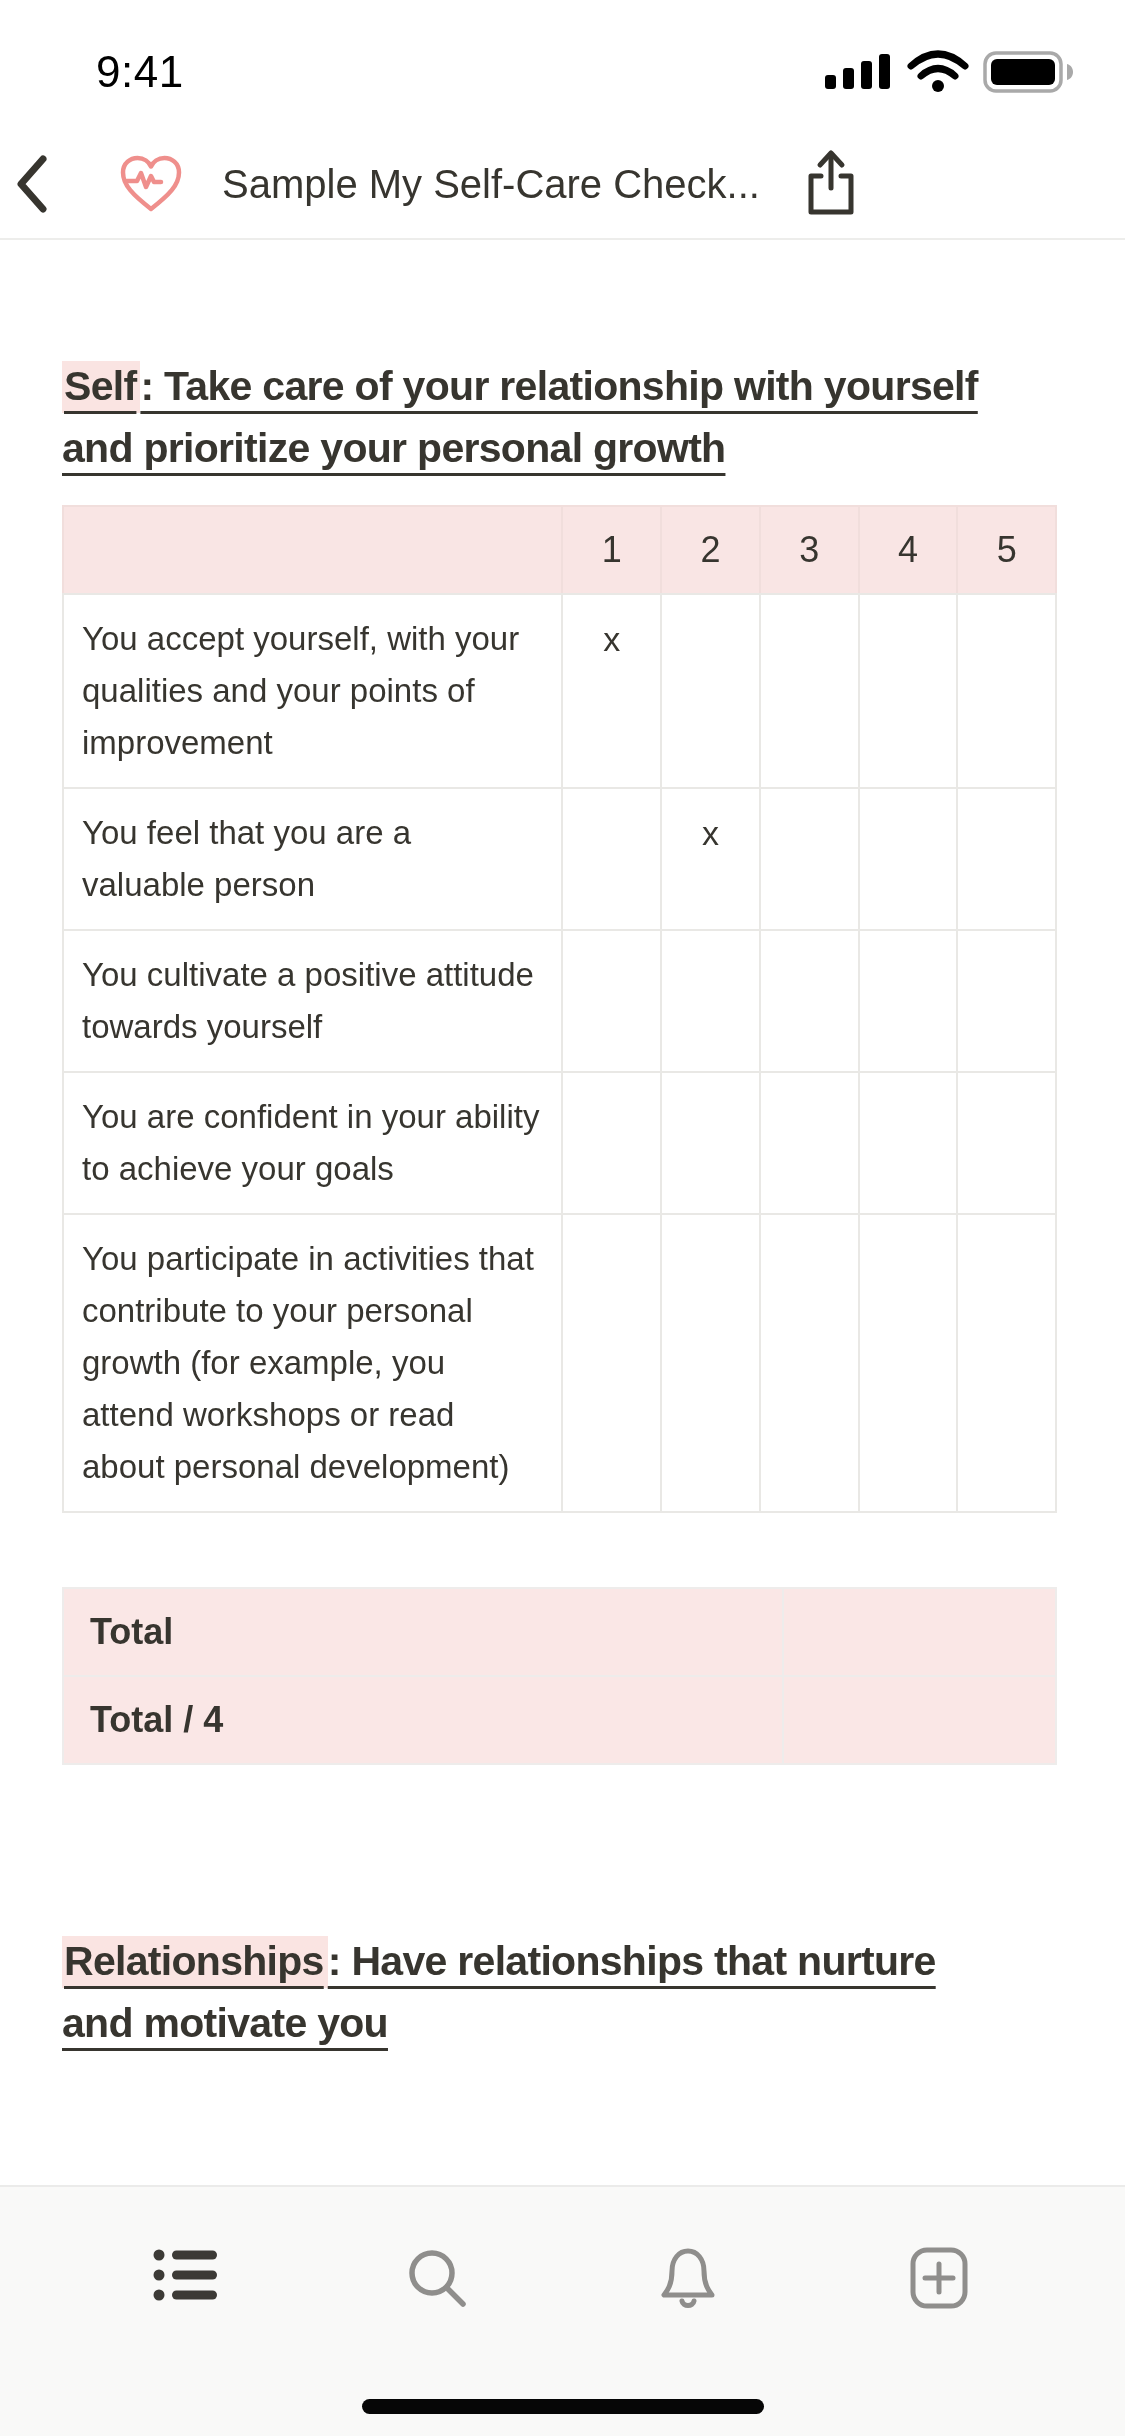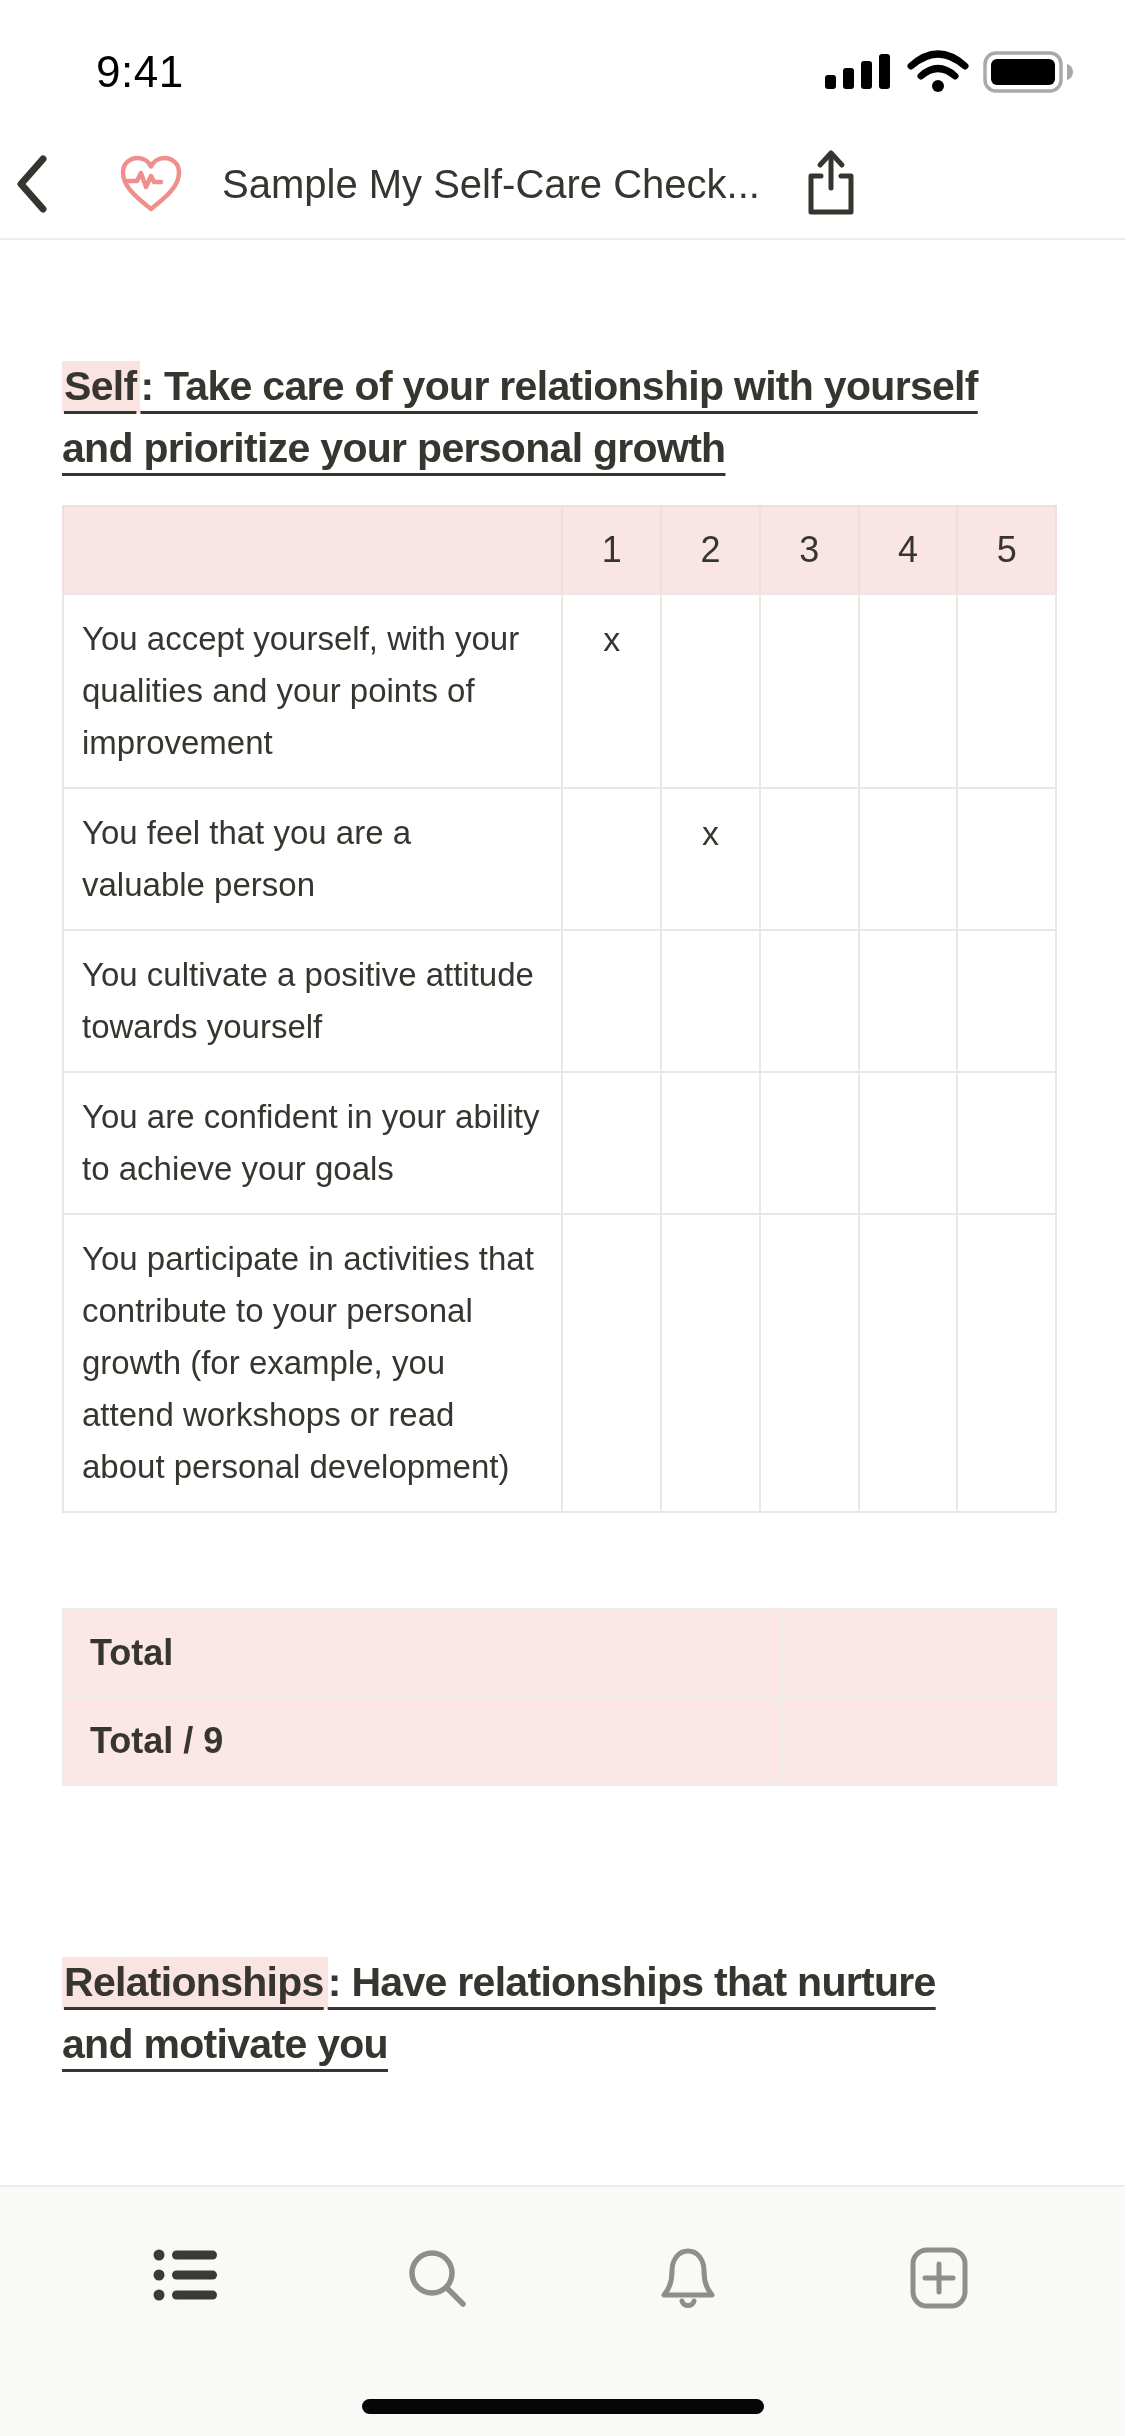--- a/index.html
+++ b/index.html
@@ -48,21 +48,21 @@
   table.grid col.cn{ width:9.94%; }
   table.grid th{
     background:#f9e5e4; border:2px solid #f1dedc; border-bottom-color:#e9e8e5;
     height:88px; font-size:36px; font-weight:400; text-align:center; vertical-align:middle;
     color:#37352f;
   }
   table.grid td{ border:2px solid #e9e8e5; vertical-align:top; background:#fff; }
   td.label{ font-size:33px; line-height:52px; padding:18px 20px 18px 18px; }
   td.mark{ font-size:34px; line-height:52px; padding-top:18px; text-align:center; }
 
-  table.totals{ border-collapse:collapse; table-layout:fixed; width:100%; margin-top:95px; }
+  table.totals{ border-collapse:collapse; table-layout:fixed; width:100%; margin-top:74px; }
   table.totals td{
     background:#fae7e6; border:2px solid #eeeceb; height:88px;
     font-size:36px; vertical-align:middle;
   }
   td.tlabel{ font-weight:700; padding-left:26px; width:72.5%; }
 
   .heading.second{ margin-top:165px; }
 
   
   .tab-bar{
@@ -194,21 +194,21 @@
     </tbody>
   </table>
 
   <table class="totals">
     <tbody>
       <tr>
         <td class="tlabel">Total</td>
         <td class="tvalue"></td>
       </tr>
       <tr>
-        <td class="tlabel">Total / 9</td>
+        <td class="tlabel">Total / 4</td>
         <td class="tvalue"></td>
       </tr>
     </tbody>
   </table>
 
   <h1 class="heading second">
     <span class="hline"><span class="hl">Relationships</span><span>: Have relationships that nurture</span></span>
     <span class="hline">and motivate you</span>
   </h1>
 

